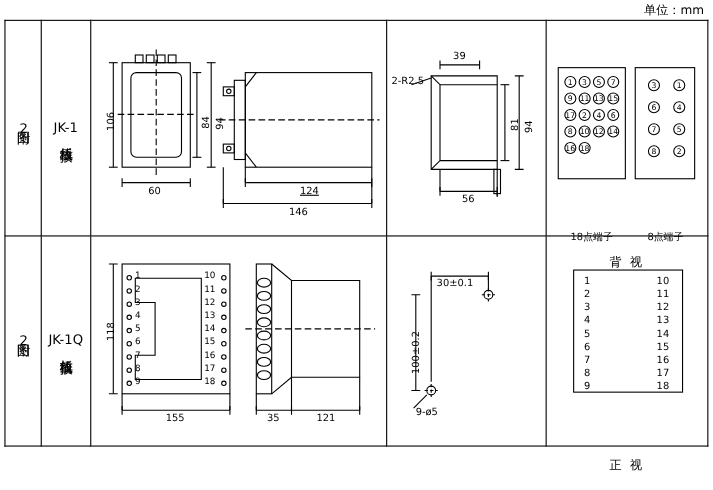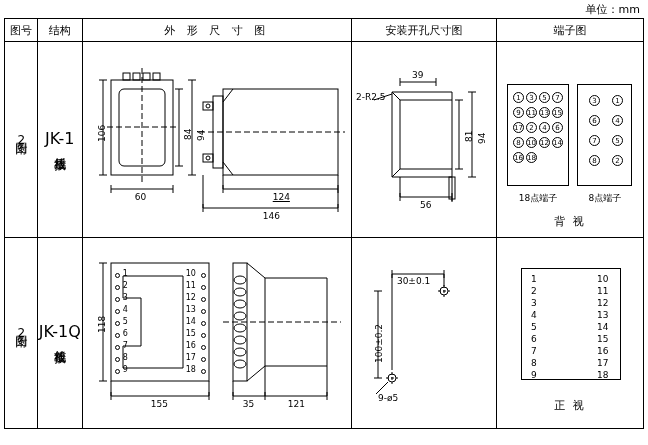--- a/index.html
+++ b/index.html
@@ -9,49 +9,42 @@
   table.main{position:absolute;left:4px;top:18px;border-collapse:collapse;width:640px;}
   table.main td{border:1px solid #000;vertical-align:middle;text-align:center;font-size:11px;padding:0;}
   .hdr{height:22px;font-size:12px;}
   .spaced{letter-spacing:4px;}
   .c1{width:32px;}
   .c2{width:44px;}
   .c3{width:270px;}
   .c4{width:145px;}
   .c5{width:147px;}
   .vlabel{font-size:12px;line-height:15px;}
-  .modelname{font-size:16px;line-height:14px;}
+  .modelname{font-size:12px;line-height:14px;}
   .r1 td{height:195px;}
   .r2 td{height:190px;}
   .draw{position:relative;width:100%;height:100%;}
   .lbl{position:absolute;font-size:9px;white-space:nowrap;}
   .lblv{position:absolute;font-size:9px;white-space:nowrap;transform:rotate(-90deg);transform-origin:0 0;}
   .box{position:absolute;border:1px solid #000;box-sizing:border-box;}
   .term{position:absolute;font-size:7px;border:1px solid #000;border-radius:50%;width:11px;height:11px;line-height:10px;text-align:center;box-sizing:border-box;}
-  .cap{position:absolute;font-size:9px;text-align:center;}
+  .cap{position:absolute;font-size:9px;text-align:center;margin-top:40px;}
   .dot{position:absolute;border:1px solid #000;border-radius:50%;width:5px;height:5px;box-sizing:border-box;}
   .smalln{position:absolute;font-size:8px;}
   svg{position:absolute;left:0;top:0;overflow:visible;}
 </style>
 </head>
 <body>
 
 <div id="page">
 
   <div class="unit">单位：mm</div>
 
   <table class="main">
     <tbody>
-        <tr>
-      <td class="hdr c1">图号</td>
-      <td class="hdr c2">结构</td>
-      <td class="hdr c3 spaced">外 形 尺 寸 图</td>
-      <td class="hdr c4">安装开孔尺寸图</td>
-      <td class="hdr c5">端子图</td>
-    </tr>
 
     <tr class="r1">
       <td class="c1">
         <div class="vlabel" style="writing-mode:vertical-rl;text-orientation:upright;margin:0 auto;">附图2</div>
       </td>
       <td class="c2">
         <div class="modelname">JK-1</div>
         <div class="vlabel" style="writing-mode:vertical-rl;text-orientation:upright;margin:2px auto 0;">板后接线</div>
       </td>
 

